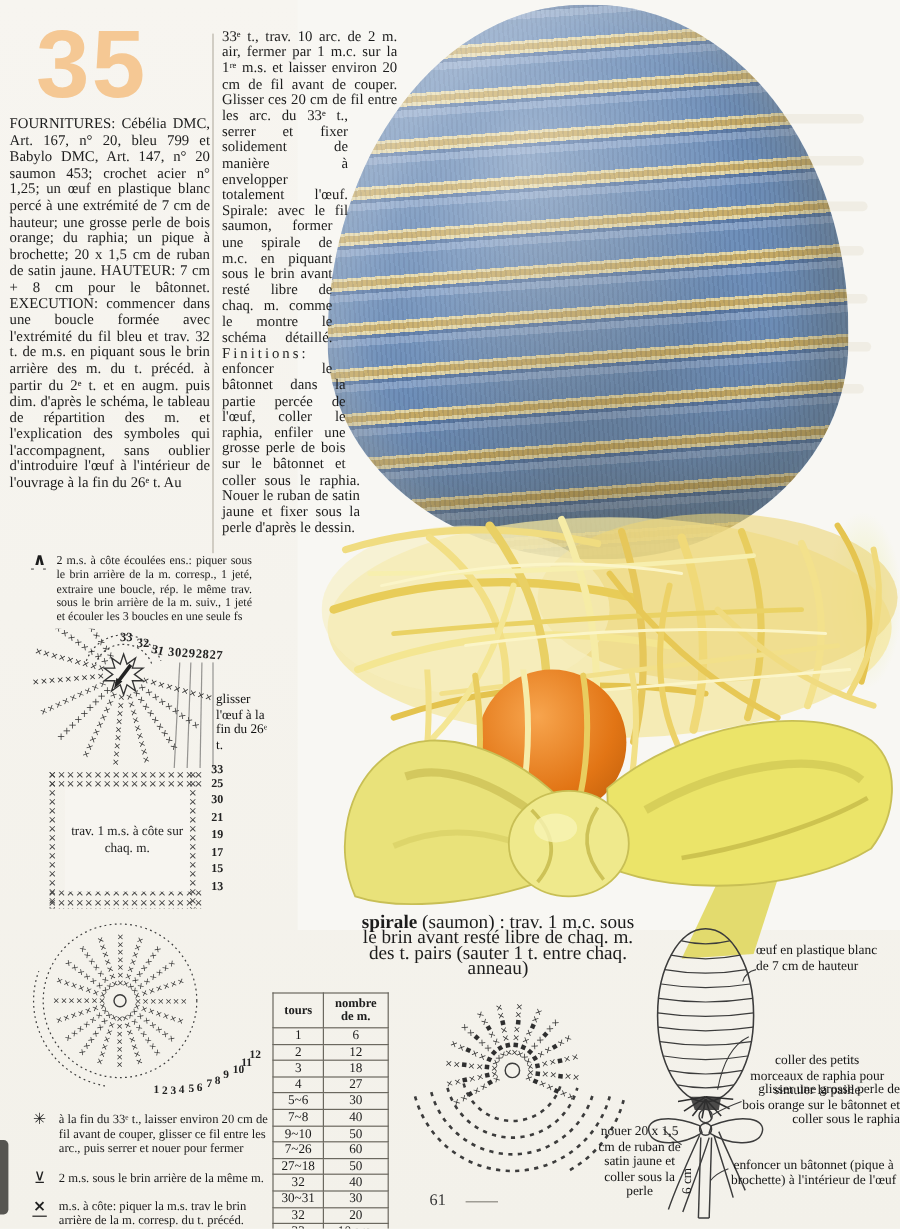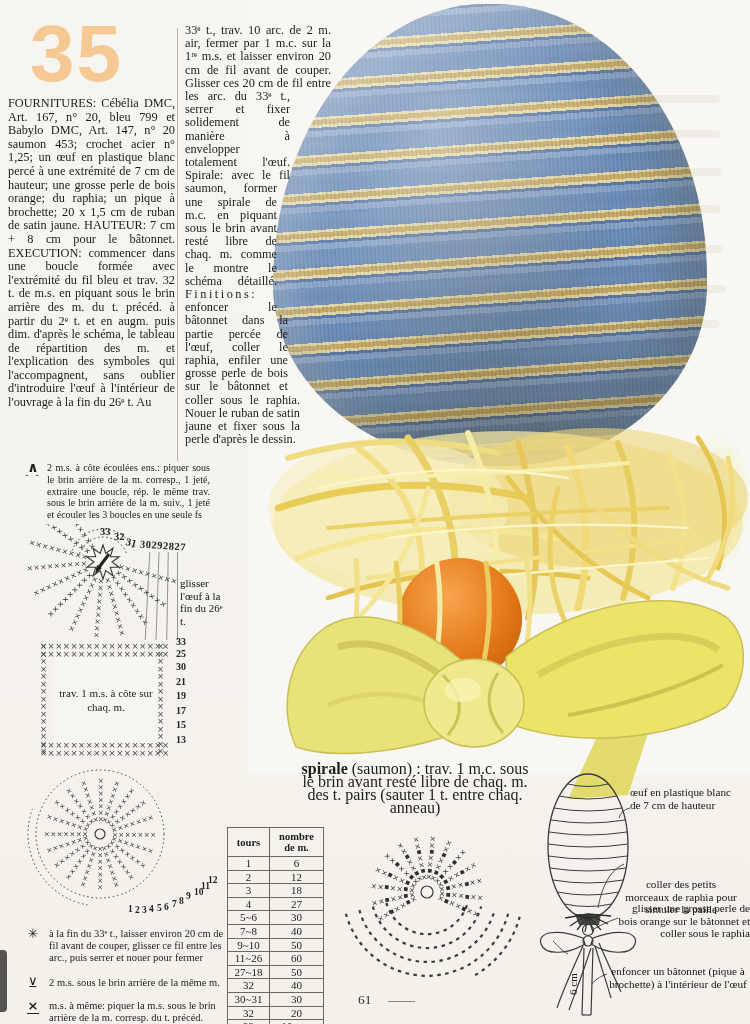--- a/index.html
+++ b/index.html
@@ -271,21 +271,21 @@
   <div class="legend-bottom" style="top:928px">
     <span class="lb-sym">✳</span>
     <span>à la fin du 33ᵉ t., laisser environ 20 cm de fil avant de couper, glisser ce fil entre les arc., puis serrer et nouer pour fermer</span>
   </div>
   <div class="legend-bottom" style="top:977px">
     <span class="lb-sym">⊻</span>
     <span>2 m.s. sous le brin arrière de la même m.</span>
   </div>
   <div class="legend-bottom" style="top:1000px">
     <span class="lb-sym u"><span class="underlined">×</span></span>
-    <span>m.s. à même: piquer la m.s. sous le brin arrière de la m. corresp. du t. précéd.</span>
+    <span>m.s. à côte: piquer la m.s. trav le brin arrière de la m. corresp. du t. précéd.</span>
   </div>
 
   <table class="stitch-table">
     <thead>
       <tr>
         <th style="width:42px">tours</th>
         <th style="width:54px">nombre de m.</th>
       </tr>
     </thead>
     <tbody>
@@ -311,21 +311,21 @@
         </tr>
         <tr>
           <td>7~8</td>
           <td>40</td>
         </tr>
         <tr>
           <td>9~10</td>
           <td>50</td>
         </tr>
         <tr>
-          <td>11~26</td>
+          <td>7~26</td>
           <td>60</td>
         </tr>
         <tr>
           <td>27~18</td>
           <td>50</td>
         </tr>
         <tr>
           <td>32</td>
           <td>40</td>
         </tr>
@@ -421,20 +421,21 @@
       <path d="M135,40 Q126,42 124,50"></path>
       <path d="M129,96 C112,104 106,124 103,140"></path>
       <path d="M123,150 C112,154 104,158 99,161"></path>
       <path d="M73,186 C66,182 62,177 58,173"></path>
       <path d="M112,206 C104,209 100,212 97,216"></path>
     </g>
   </svg>
   <div class="anno a1">œuf en plastique blanc de 7 cm de hauteur</div>
   <div class="anno a2">coller des petits morceaux de raphia pour simuler la paille</div>
   <div class="anno a3">glisser une grosse perle de bois orange sur le bâtonnet et coller sous le raphia</div>
+  <div class="anno a4">nouer 20 x 1,5 cm de ruban de satin jaune et coller sous la perle</div>
   <div class="anno a5">enfoncer un bâtonnet (pique à brochette) à l'intérieur de l'œuf</div>
   <div class="stick-label">6 cm</div>
 
   <span class="folio">61</span>
   <div class="folio-dash"></div>
   <div class="corner-mark"></div>
 
 </div>
 
 </body></html>

